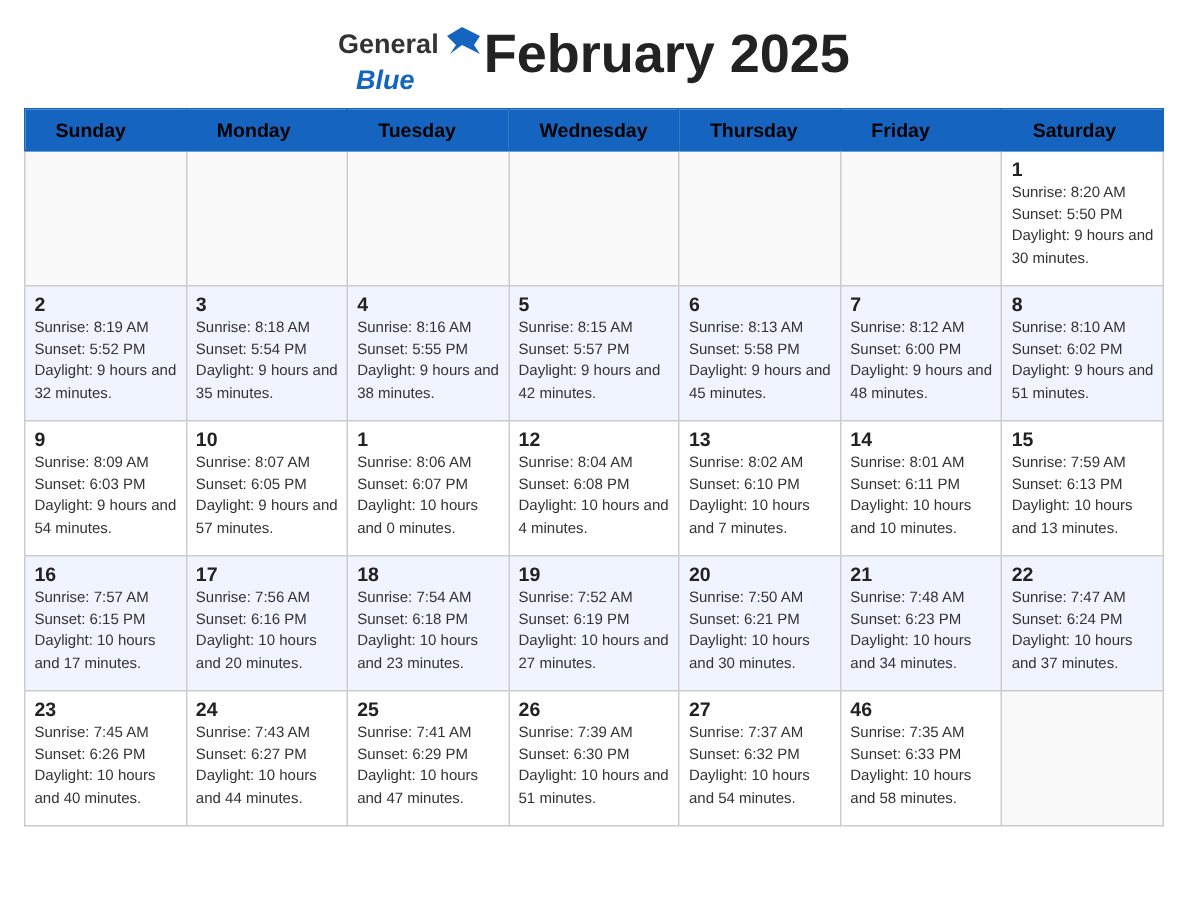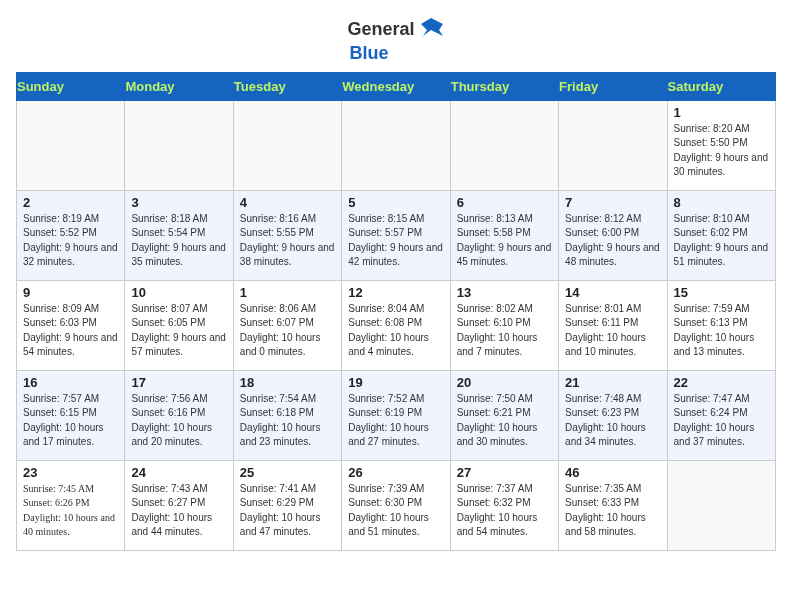--- a/index.html
+++ b/index.html
@@ -46,24 +46,24 @@
       font-size: 15px;
       color: #444;
     }
     .calendar {
       width: 100%;
       border-collapse: collapse;
       border: 1px solid #ccc;
     }
     .calendar th {
       background-color: #1565C0;
-      color: #bef264;
+      color: #000000;
       font-size: 13px;
       font-weight: bold;
-      padding: 6px 0;
+      padding: 6px 20px;
       text-align: left;
       border: 1px solid #1565C0;
     }
     .calendar td {
       width: 107px;
       height: 90px;
       vertical-align: top;
       padding: 4px 6px;
       border: 1px solid #ccc;
       font-size: 10.5px;
@@ -95,24 +95,25 @@
 <div class="header-area">
   <div class="logo">
     <div>
       <div style="display:flex;align-items:center;">
         <span class="logo-text logo-general">General</span>
 
         <svg class="logo-icon" viewBox="0 0 28 28" xmlns="http://www.w3.org/2000/svg">
           <polygon points="14,2 26,8 22,14 26,20 14,14 6,20 10,14 4,8" fill="#1565C0"></polygon>
         </svg>
       </div>
-      <span class="logo-text logo-blue" style="margin-left:2px;">Blue</span>
+      <span class="logo-text logo-blue" style="margin-left:12px;font-style:italic;">Blue</span>
     </div>
   </div>
   <div class="title-area">
+    <div class="month-title">February 2025</div>
   </div>
 </div>
 
 <table class="calendar">
   <thead>
     <tr>
 
     <th>Sunday</th>
         <th>Monday</th>
         <th>Tuesday</th>
@@ -265,21 +266,21 @@
         <td>
           <span class="day-num">22</span>
           <div class="day-info" style="white-space: pre-line;">Sunrise: 7:47 AM
 Sunset: 6:24 PM
 Daylight: 10 hours and 37 minutes.</div>
         </td>
       </tr>
       <tr>
         <td>
           <span class="day-num">23</span>
-          <div class="day-info" style="white-space: pre-line; font-family: Liberation Serif, serif;">Sunrise: 7:45 AM
+          <div class="day-info" style="white-space: pre-line;">Sunrise: 7:45 AM
 Sunset: 6:26 PM
 Daylight: 10 hours and 40 minutes.</div>
         </td>
         <td>
           <span class="day-num">24</span>
           <div class="day-info" style="white-space: pre-line;">Sunrise: 7:43 AM
 Sunset: 6:27 PM
 Daylight: 10 hours and 44 minutes.</div>
         </td>
         <td>

